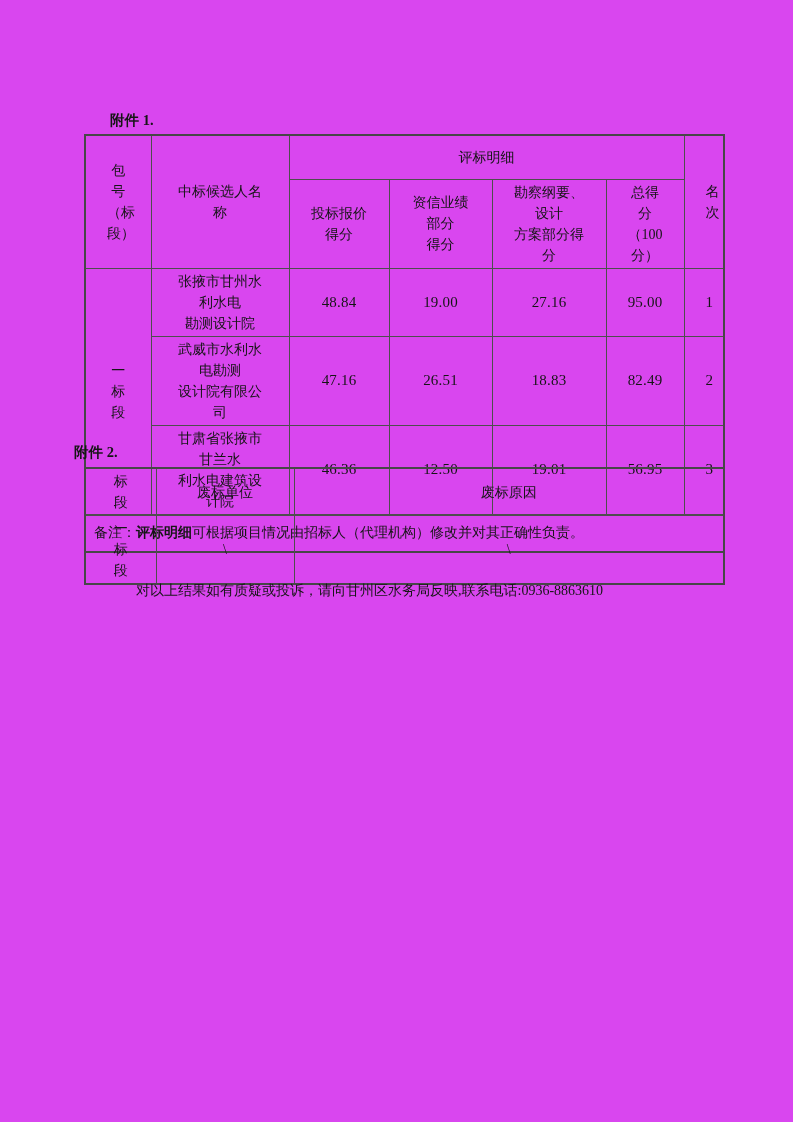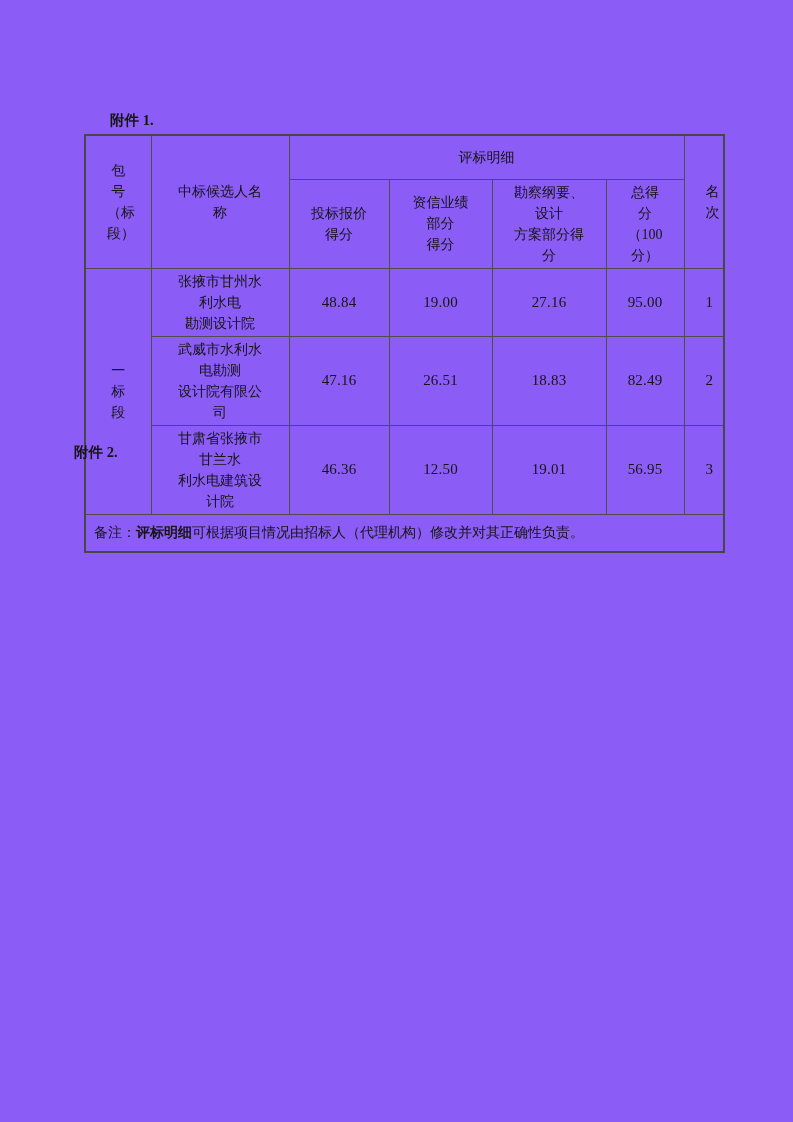--- a/index.html
+++ b/index.html
@@ -1,21 +1,21 @@
 <!DOCTYPE html>
 <html><head>
 <meta charset="utf-8">
 <style>
   * { margin: 0; padding: 0; box-sizing: border-box; }
   html, body { background: #ffffff; }
   .page {
     position: relative;
     width: 793px;
     height: 1122px;
-    background: #8b5cf6;
+    background: #d946ef;
     font-family: "Liberation Serif", "DejaVu Serif", serif;
     color: #151515;
     overflow: hidden;
   }
   .att-label {
     position: absolute;
     font-weight: bold;
     font-size: 14.5px;
     line-height: 17px;
     white-space: nowrap;
@@ -127,16 +127,36 @@
       <tr style="height:38px">
         <td colspan="7" class="note-cell">
           <span>备注：</span><span class="note-bold">评标明细</span><span>可根据项目情况由招标人（代理机构）修改并对其正确性负责。</span>
         </td>
       </tr>
     </tbody>
   </table>
 
   <div class="att-label" id="label2">附件 2.</div>
 
+  <table class="doc-table" id="table2">
+    <colgroup>
+      <col style="width:71px">
+      <col style="width:138px">
+      <col style="width:430px">
+    </colgroup>
+    <tbody>
+      <tr style="height:34px">
+        <td>标段</td>
+        <td>废标单位</td>
+        <td>废标原因</td>
+      </tr>
+      <tr style="height:34px">
+        <td>一标段</td>
+        <td>\</td>
+        <td>\</td>
+      </tr>
+    </tbody>
+  </table>
 
 
+  <div class="free-text" id="contact">对以上结果如有质疑或投诉，请向甘州区水务局反映,联系电话:0936-8863610</div>
 
 </div>
 
 </body></html>

